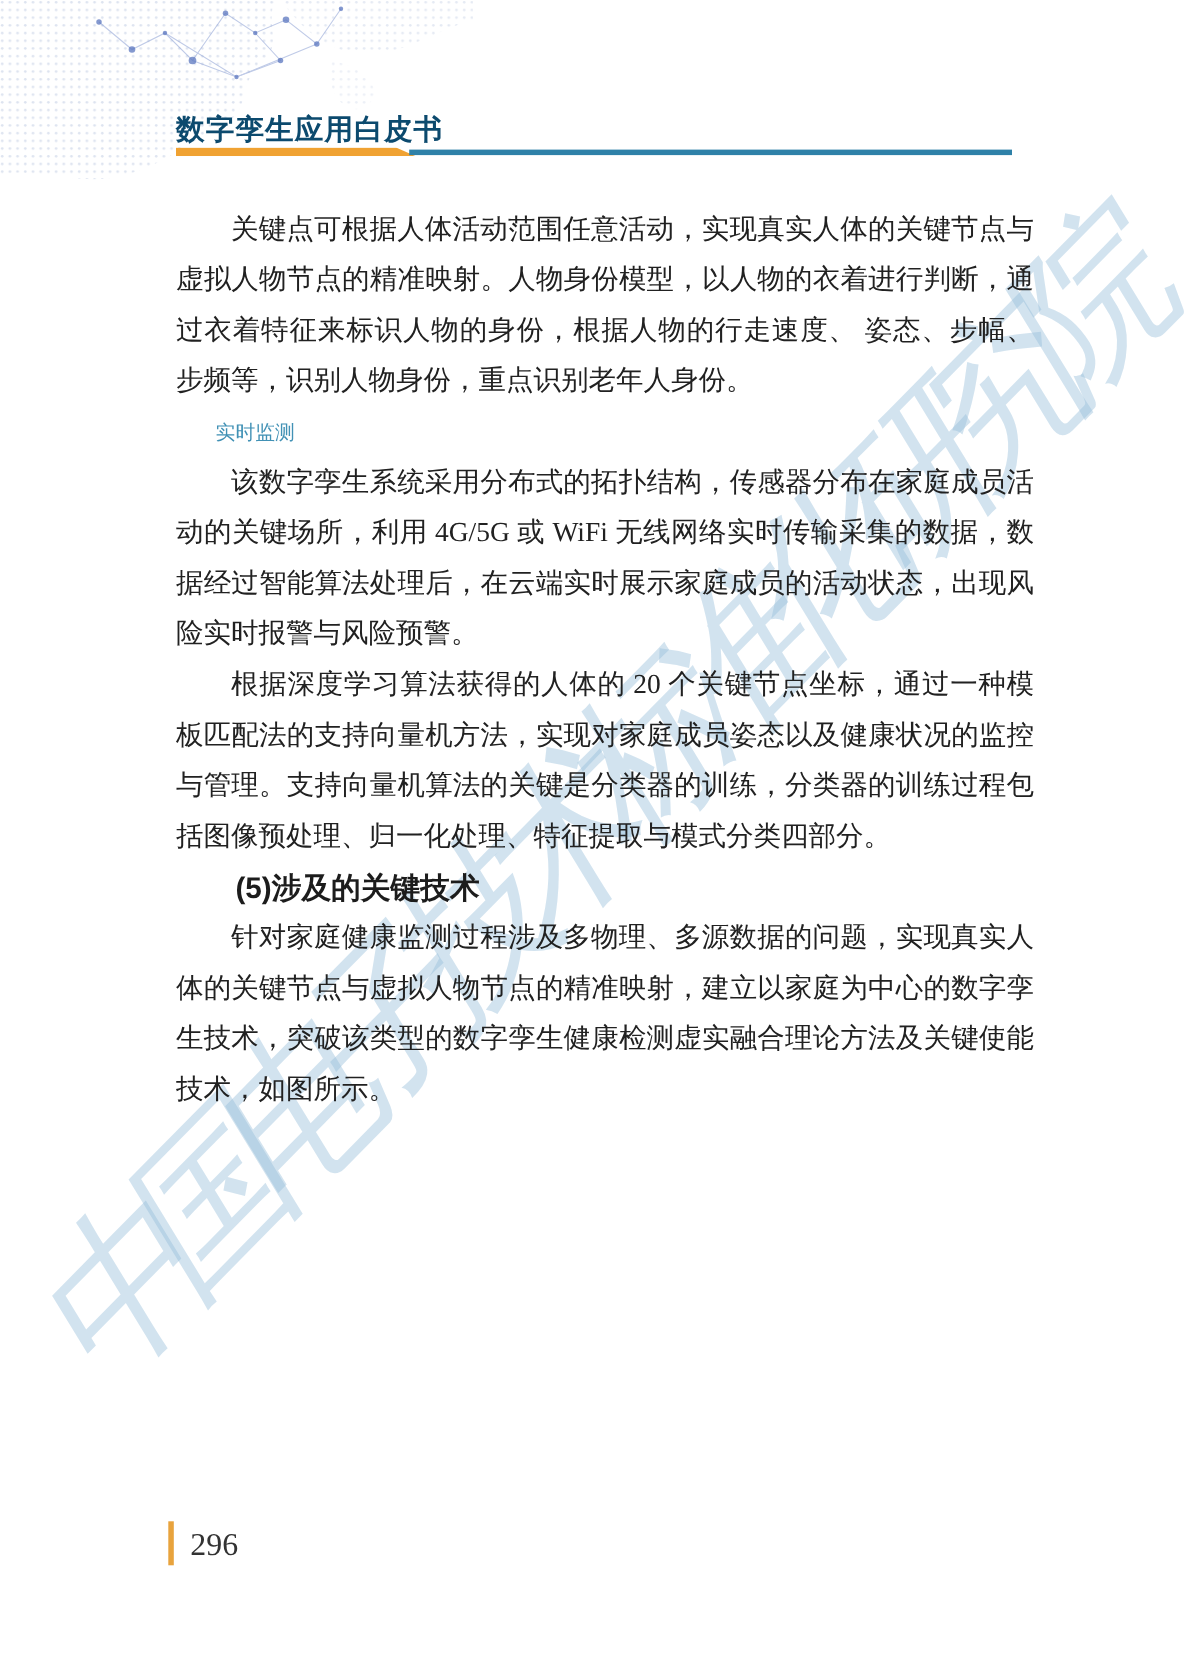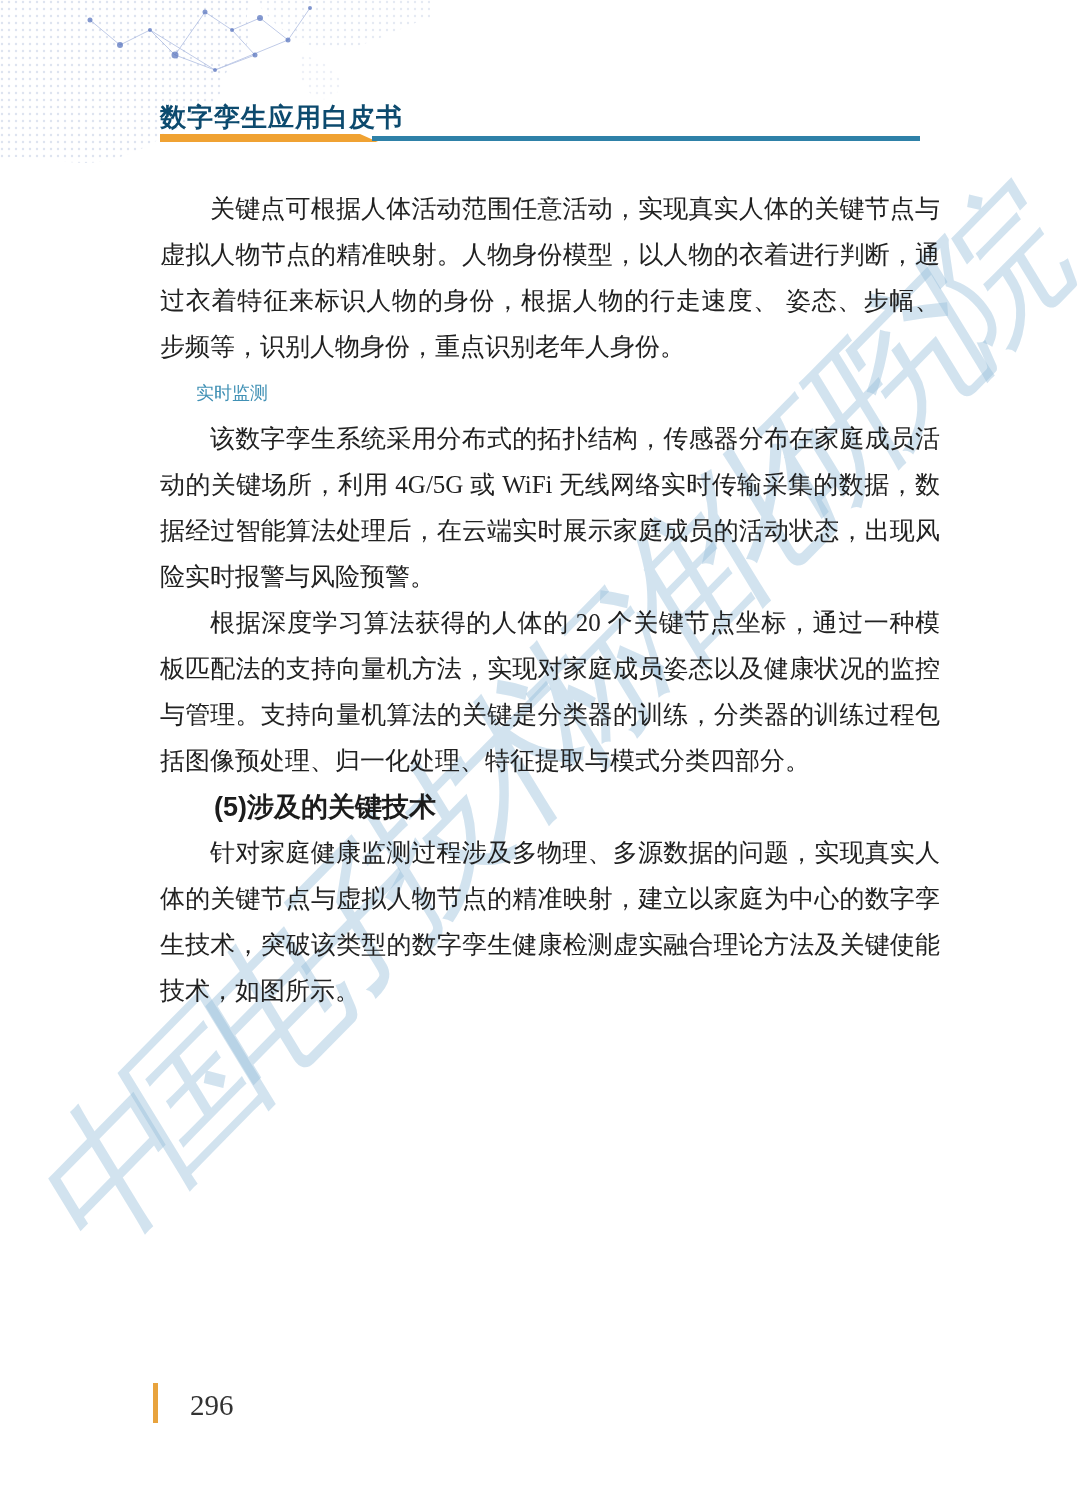--- a/index.html
+++ b/index.html
@@ -91,21 +91,20 @@
   .page-bar{
     position:absolute;left:0;top:0;
     width:5px;height:40px;
     background:#E8A33D;
   }
   .page-num{
     position:absolute;left:20px;top:6px;
     font-size:29px;
     color:#333333;
     font-family:"Liberation Serif","DejaVu Serif",serif;
-    margin-left:17px;
   }
 </style>
 </head>
 <body>
 
 <div class="page">
 
   <svg class="map-decoration" viewBox="0 0 430 175" xmlns="http://www.w3.org/2000/svg" aria-hidden="true">
     <defs>
       <pattern id="dotgrid" width="7" height="7" patternUnits="userSpaceOnUse">

